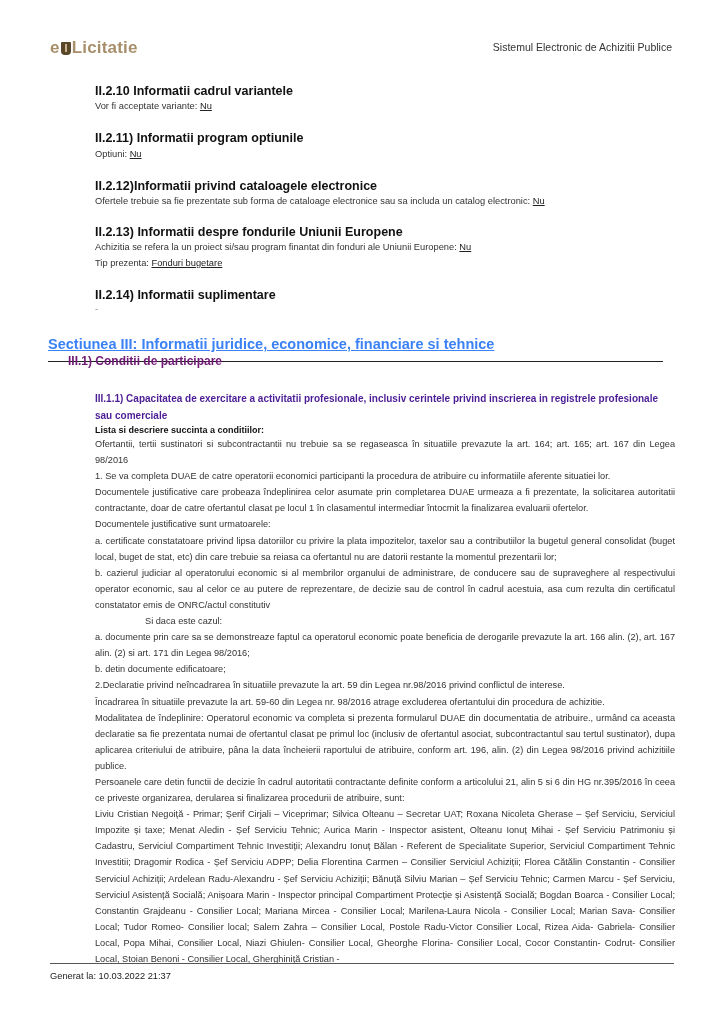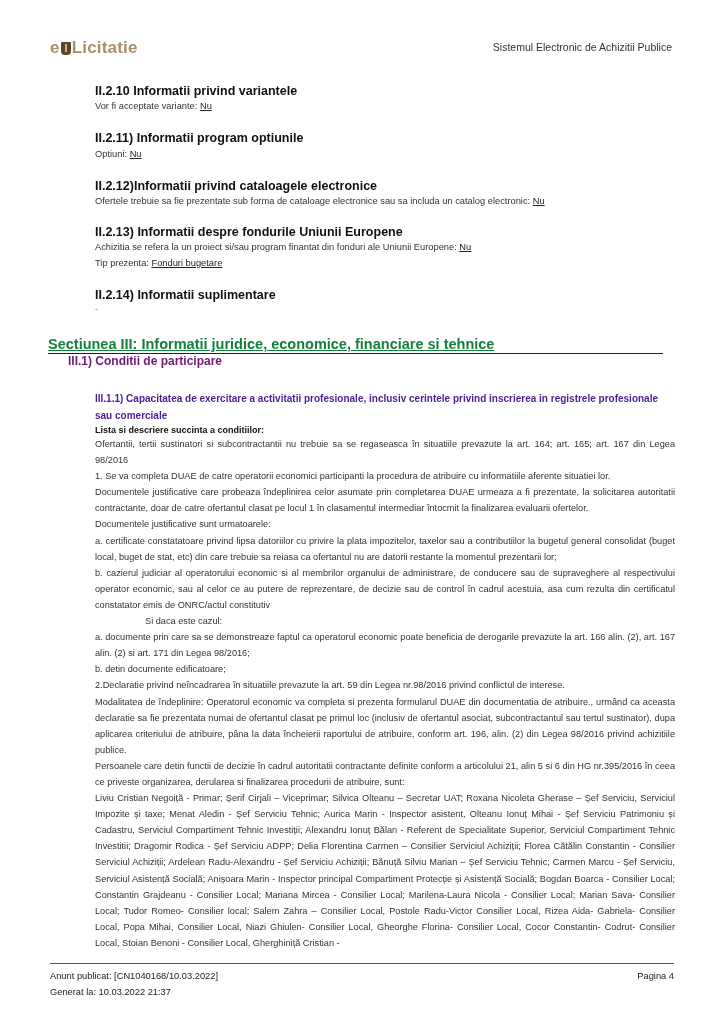--- a/index.html
+++ b/index.html
@@ -10,21 +10,21 @@
   .logo { position: absolute; left: 50px; top: 38px; display: flex; align-items: center; font-weight: bold; font-size: 17px; color: #a88f6b; letter-spacing: 0.2px; }
   .logo .badge { display: inline-block; width: 10px; height: 13px; background: #5a4628; border-radius: 1px 1px 4px 4px; margin: 0 1px; position: relative; }
   .logo .badge::after { content: ""; position: absolute; left: 4px; top: 2px; width: 2px; height: 8px; background: #c9b28c; }
   .sys-title { position: absolute; right: 52px; top: 41px; font-size: 10.5px; color: #333; }
 
   .content { position: absolute; left: 0; top: 0; width: 724px; }
   .h-sub { position: absolute; left: 95px; font-weight: bold; font-size: 12.5px; color: #111; white-space: nowrap; }
   .line { position: absolute; left: 95px; font-size: 9.3px; color: #333; white-space: nowrap; }
   .u { text-decoration: underline; color: #222; }
 
-  .section-title { position: absolute; left: 48px; top: 336px; width: 615px; font-weight: bold; font-size: 14.5px; color: #15803d; border-bottom: 1.5px solid #222; padding-bottom: 1px; white-space: nowrap; }
+  .section-title { position: absolute; left: 48px; top: 336px; width: 615px; font-weight: bold; font-size: 14.5px; color: #3b82f6; border-bottom: 1.5px solid #222; padding-bottom: 9px; white-space: nowrap; }
   .section-title span { text-decoration: underline; }
   .sub1 { position: absolute; left: 68px; top: 354px; font-size: 12px; font-weight: bold; color: #701a75; }
   .sub2 { position: absolute; left: 95px; top: 390px; width: 580px; font-size: 10px; font-weight: bold; color: #4c1d95; line-height: 17px; }
   .label-bold { position: absolute; left: 95px; top: 425px; font-size: 9px; font-weight: bold; color: #111; }
 
   .body-block { position: absolute; left: 95px; width: 580px; font-size: 9.2px; color: #333; line-height: 16.1px; text-align: justify; }
   .body-block p { margin: 0; }
   .indent { padding-left: 50px; }
 
   .footer { position: absolute; left: 50px; top: 963px; width: 624px; border-top: 1px solid #555; padding-top: 4px; font-size: 9.3px; color: #222; }
@@ -37,21 +37,21 @@
   <div class="logo">
     <span>e</span>
     <span class="badge"></span>
     <span>Licitatie</span>
   </div>
   <div class="sys-title">Sistemul Electronic de Achizitii Publice</div>
 </div>
 
 <div class="content">
 
-  <div class="h-sub" style="top:84px">II.2.10 Informatii privind variantele</div>
+  <div class="h-sub" style="top:84px">II.2.10 Informatii cadrul variantele</div>
   <div class="line" style="top:101px">
     <span>Vor fi acceptate variante: </span><span class="u">Nu</span>
   </div>
 
   <div class="h-sub" style="top:131px">II.2.11) Informatii program optiunile</div>
   <div class="line" style="top:149px">
     <span>Optiuni: </span><span class="u">Nu</span>
   </div>
 
   <div class="h-sub" style="top:179px">II.2.12)Informatii privind cataloagele electronice</div>
@@ -81,27 +81,24 @@
     <p>Ofertantii, tertii sustinatori si subcontractantii nu trebuie sa se regaseasca în situatiile prevazute la art. 164; art. 165; art. 167 din Legea 98/2016</p>
     <p>1.   Se va completa DUAE de catre operatorii economici participanti la procedura de atribuire cu informatiile aferente situatiei lor.</p>
     <p>Documentele justificative care probeaza îndeplinirea celor asumate prin completarea DUAE urmeaza a fi prezentate, la solicitarea autoritatii contractante, doar de catre ofertantul clasat pe locul 1 în clasamentul intermediar întocmit la finalizarea evaluarii ofertelor.</p>
     <p>Documentele justificative sunt urmatoarele:</p>
     <p>a. certificate constatatoare privind lipsa datoriilor cu privire la plata impozitelor, taxelor sau a contributiilor la bugetul general consolidat (buget local, buget de stat, etc) din care trebuie sa reiasa ca ofertantul nu are datorii restante la momentul prezentarii lor;</p>
     <p>b. cazierul judiciar al operatorului economic si al membrilor organului de administrare, de conducere sau de supraveghere al respectivului operator economic, sau al celor ce au putere de reprezentare, de decizie sau de control în cadrul acestuia, asa cum rezulta din certificatul constatator emis de ONRC/actul constitutiv</p>
     <p class="indent">Si daca este cazul:</p>
     <p>a. documente prin care sa se demonstreaze faptul ca operatorul economic poate beneficia de derogarile prevazute la art. 166 alin. (2), art. 167 alin. (2) si art. 171 din Legea 98/2016;</p>
     <p>b. detin documente edificatoare;</p>
     <p>2.Declaratie privind neîncadrarea în situatiile prevazute la art. 59 din Legea nr.98/2016 privind conflictul de interese.</p>
+    <p>Încadrarea în situatiile prevazute la art. 59-60 din Legea nr. 98/2016 atrage excluderea ofertantului din procedura de achizitie.</p>
     <p>Modalitatea de îndeplinire: Operatorul economic va completa si prezenta formularul DUAE din documentatia de atribuire., urmând ca aceasta declaratie sa fie prezentata numai de ofertantul clasat pe primul loc (inclusiv de ofertantul asociat, subcontractantul sau tertul sustinator), dupa aplicarea criteriului de atribuire, pâna la data încheierii raportului de atribuire, conform art. 196, alin. (2) din Legea 98/2016 privind achizitiile publice.</p>
     <p>Persoanele care detin functii de decizie în cadrul autoritatii contractante definite conform a articolului 21, alin 5 si 6 din HG nr.395/2016 în ceea ce priveste organizarea, derularea si finalizarea procedurii de atribuire, sunt:</p>
     <p>Liviu Cristian Negoiță - Primar; Șerif Cirjali – Viceprimar; Silvica Olteanu – Secretar UAT; Roxana Nicoleta Gherase – Șef Serviciu, Serviciul Impozite și taxe; Menat Aledin - Șef Serviciu Tehnic; Aurica Marin - Inspector asistent, Olteanu Ionuț Mihai - Șef Serviciu Patrimoniu și Cadastru, Serviciul Compartiment Tehnic Investiții; Alexandru Ionuț Bălan - Referent de Specialitate Superior, Serviciul Compartiment Tehnic Investitii; Dragomir Rodica - Șef Serviciu ADPP; Delia Florentina Carmen – Consilier Serviciul Achiziții; Florea Cătălin Constantin - Consilier Serviciul Achiziții; Ardelean Radu-Alexandru - Șef Serviciu Achiziții; Bănuță Silviu Marian – Șef Serviciu Tehnic; Carmen Marcu - Șef Serviciu, Serviciul Asistență Socială; Anișoara Marin - Inspector principal Compartiment Protecție și Asistență Socială; Bogdan Boarca - Consilier Local; Constantin Grajdeanu - Consilier Local; Mariana Mircea - Consilier Local; Marilena-Laura Nicola - Consilier Local; Marian Sava- Consilier Local; Tudor Romeo- Consilier local; Salem Zahra – Consilier Local, Postole Radu-Victor Consilier Local, Rizea Aida- Gabriela- Consilier Local, Popa Mihai, Consilier Local, Niazi Ghiulen- Consilier Local, Gheorghe Florina- Consilier Local, Cocor Constantin- Codrut- Consilier Local, Stoian Benoni - Consilier Local, Gherghiniță Cristian -</p>
   </div>
 </div>
 
 <div class="footer">
   <div class="row">
-    <span>Anunt publicat: [CN1040168/10.03.2022]</span>
-    <span>Pagina 4</span>
-  </div>
-  <div class="row">
     <span>Generat la: 10.03.2022 21:37</span>
   </div>
 </div>
 
 </body></html>

